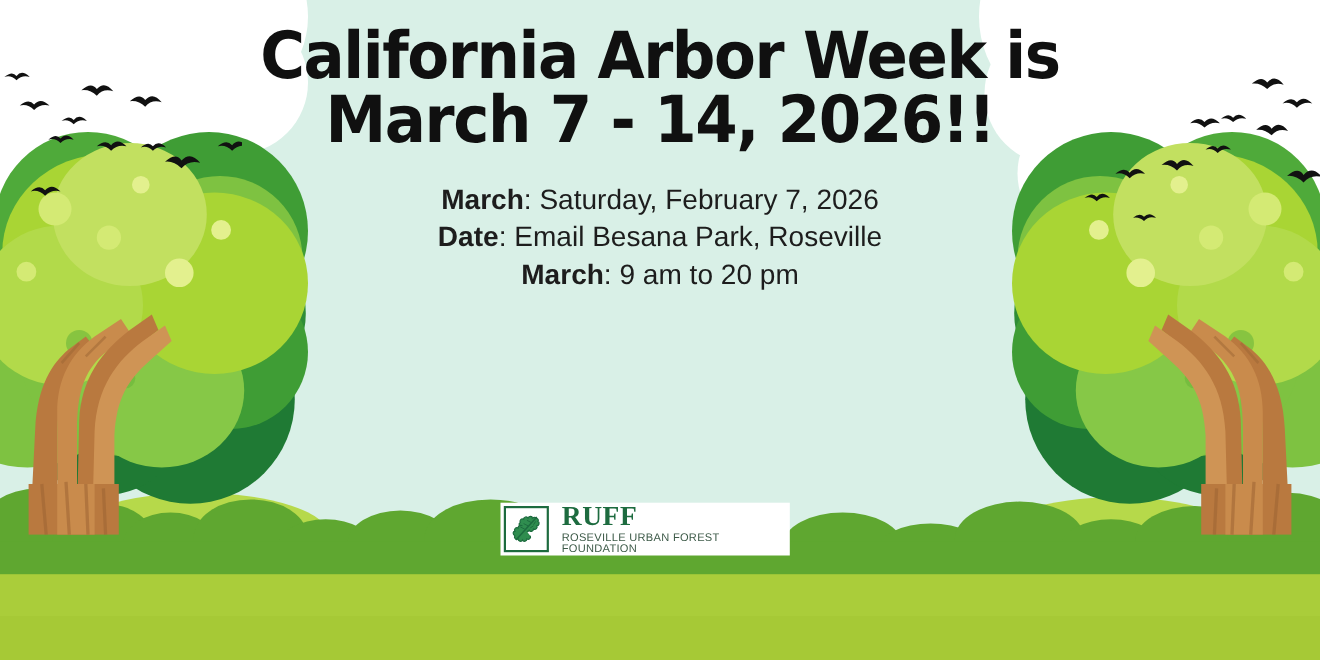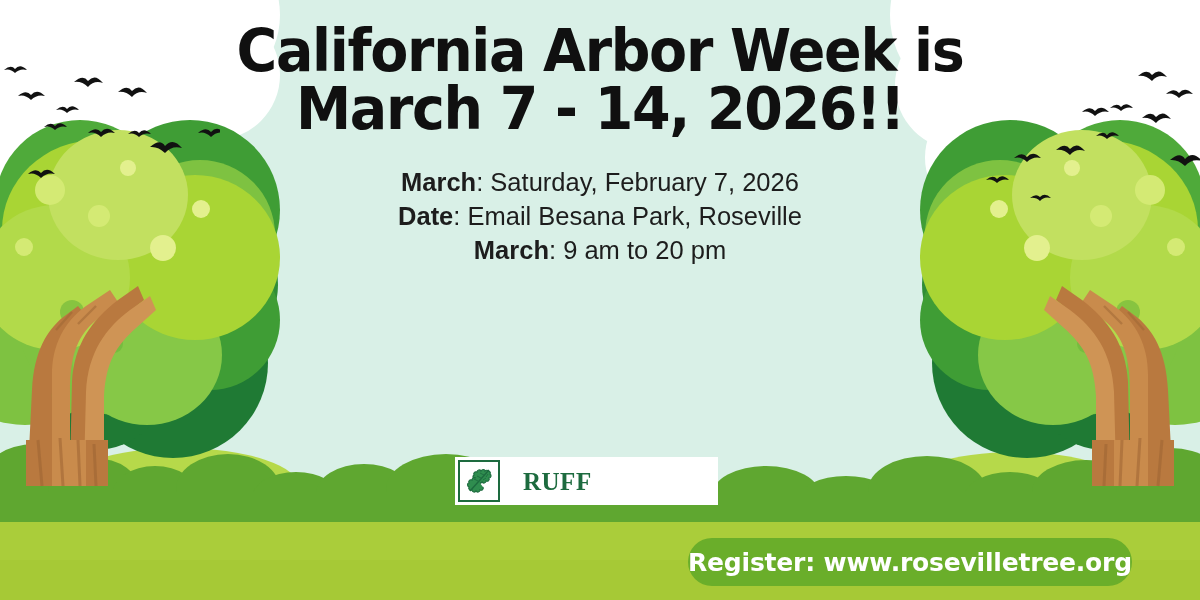--- a/index.html
+++ b/index.html
@@ -71,21 +71,21 @@
   
   .logo{
     position:absolute;left:455px;top:457px;width:263px;height:48px;
     background:#ffffff;display:flex;align-items:center;
   }
   .logo-mark{
     width:42px;height:42px;margin-left:3px;
     border:2px solid #1d6b3f;box-sizing:border-box;
     display:flex;align-items:center;justify-content:center;background:#fff;
   }
-  .logo-text{margin-left:23px;display:flex;flex-direction:column;justify-content:center;}
+  .logo-text{margin-left:12px;display:flex;flex-direction:column;justify-content:center;}
   .logo-title{
     font-family:"Liberation Serif", serif;font-weight:bold;
     font-size:25px;color:#1d6b3f;line-height:1;letter-spacing:.5px;
   }
   .logo-sub{
     font-size:10.1px;color:#3d5a48;letter-spacing:.25px;margin-top:3px;line-height:1;
   }
 
   
   .pill{
@@ -291,21 +291,21 @@
           <path d="M13 13 c-2 -1 -4 0 -4 2 c-2 -1 -4 1 -3 3 c-2 0 -2 3 0 4 c-1 2 1 4 3 3 c0 2 3 3 4 1 c1 2 4 1 4 -1 c2 1 4 -1 3 -3" fill="#2f8d4f"></path>
         </g>
         <path d="M26 5 L7 26" stroke="#1d6b3f" stroke-width="1.4" fill="none"></path>
         <g stroke="#1d6b3f" stroke-width=".9" fill="none">
           <path d="M21 10 L17 8 M18 13 L14 11 M15 16 L11 14 M23 12 L25 9 M20 15 L23 13 M17 18 L20 17"></path>
         </g>
       </svg>
     </div>
     <div class="logo-text">
       <div class="logo-title">RUFF</div>
+      <div class="logo-sub">ROSEVILLE URBAN FOREST FOUNDATION</div>
     </div>
   </div>
 
   <div class="bottom-banner"></div>
   <div class="banner-shade"></div>
 
-  <div class="pill pill-register">Register: www.rosevilletree.org</div>
 
 </div>
 
 </body></html>

